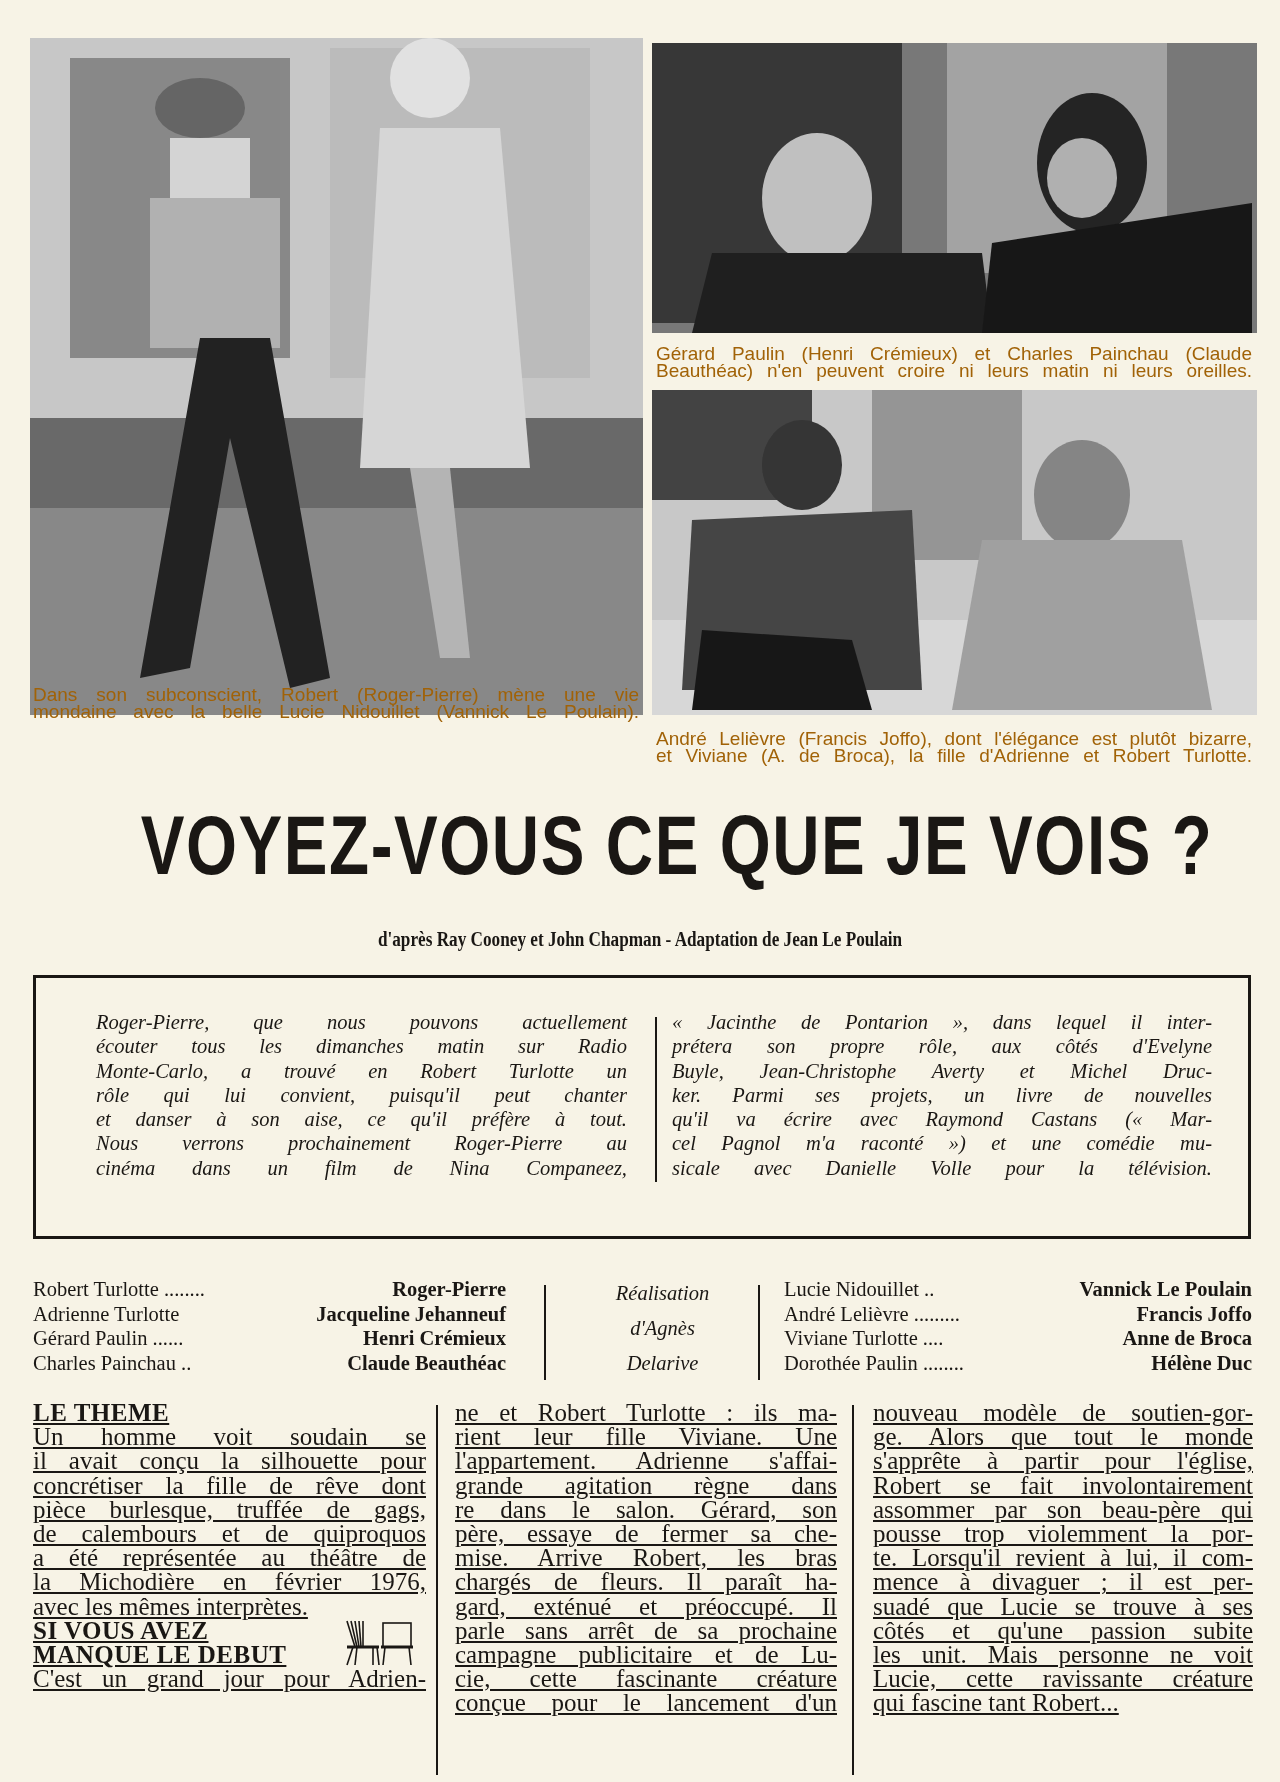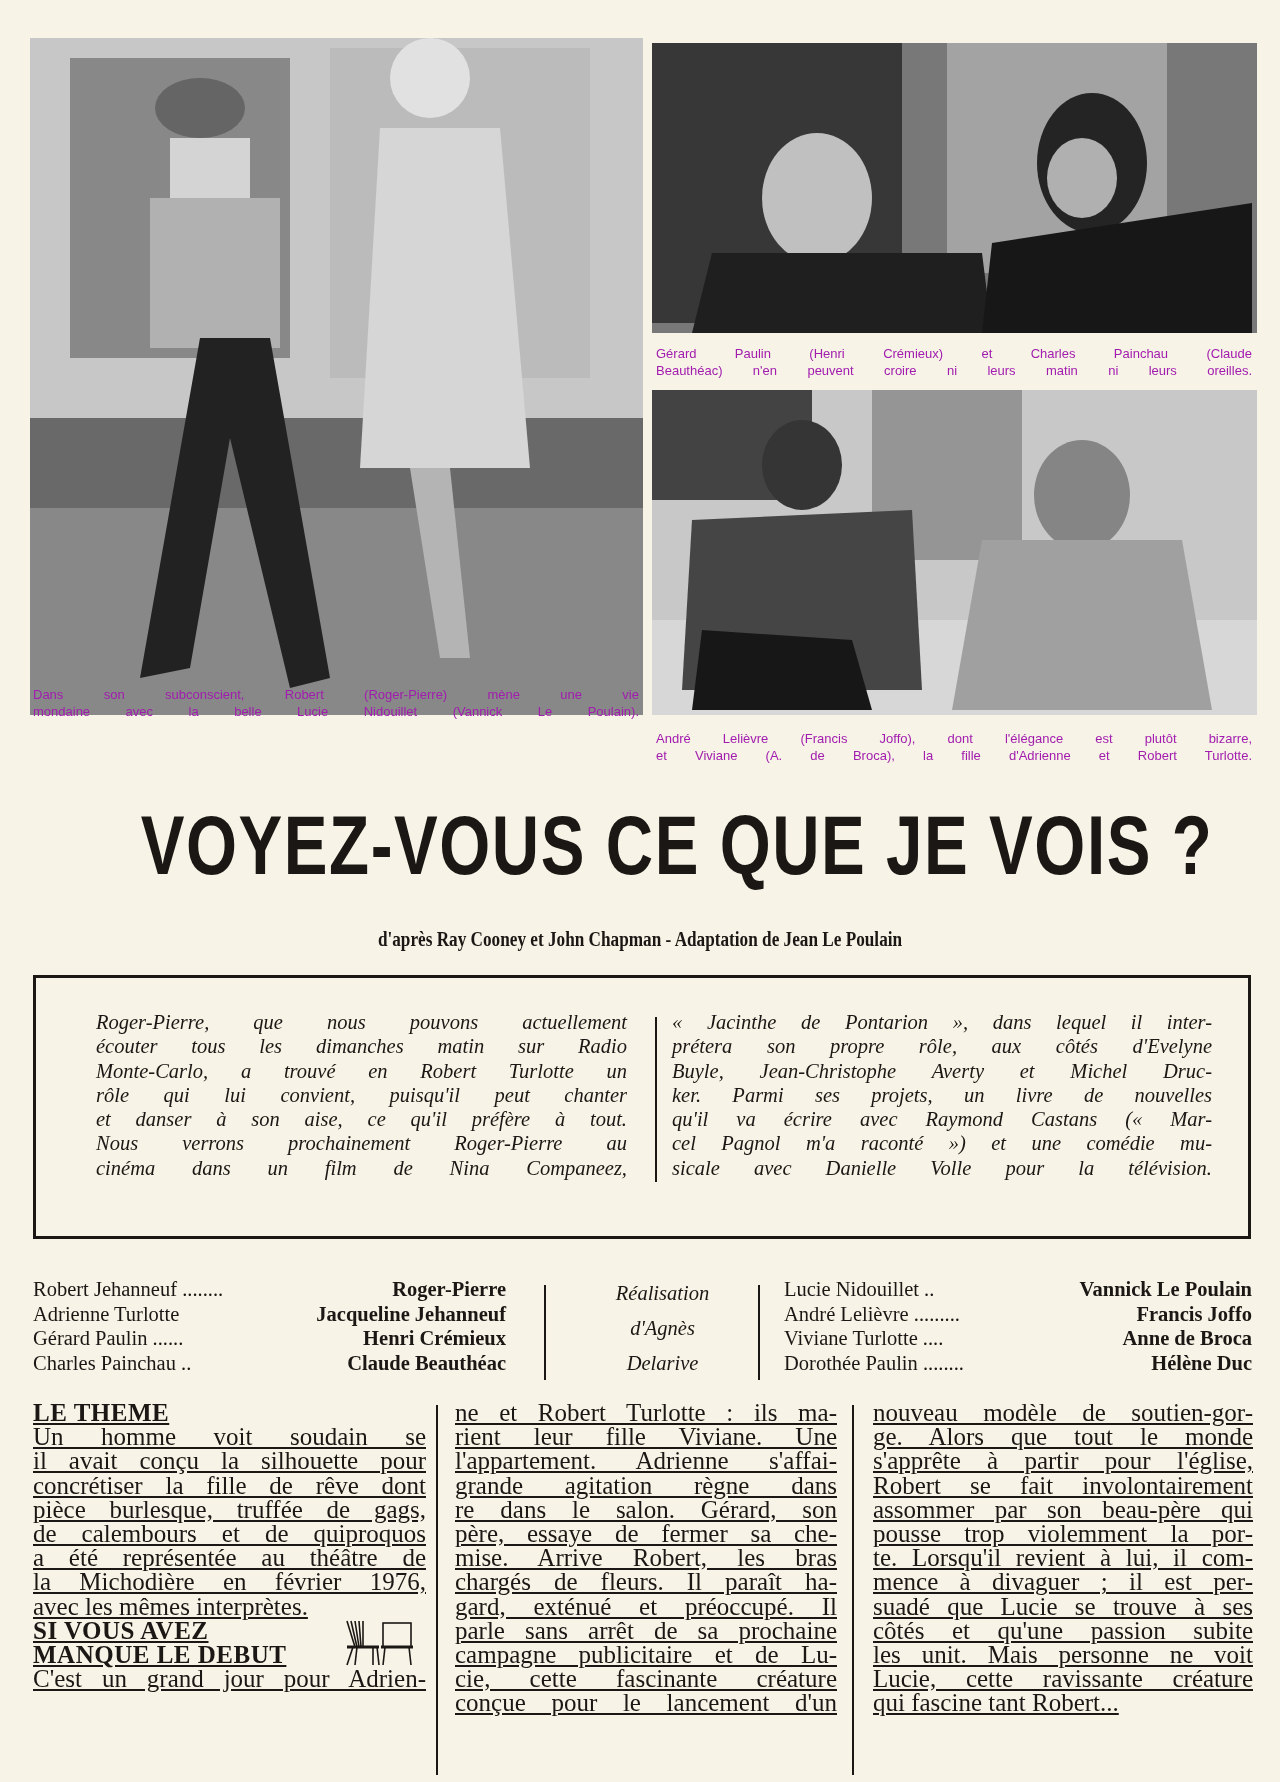--- a/index.html
+++ b/index.html
@@ -14,23 +14,23 @@
   .photo {
     position: absolute; overflow: hidden;
     background: #8a847a;
     filter: grayscale(1) contrast(1.05);
   }
   .photo svg { display: block; width: 100%; height: 100%; }
 
   .caption {
     position: absolute;
     font-family: "Liberation Sans", sans-serif;
-    font-size: 13px; line-height: 17px;
+    font-size: 19px; line-height: 17px;
     text-align: justify; text-align-last: justify;
-    color: #a21caf;
+    color: #a16207;
   }
   .caption div { text-align: justify; text-align-last: justify; }
 
   
   .title {
     position: absolute; left: 0; width: 1280px; top: 800px;
     text-align: center;
     font-family: "Liberation Sans", sans-serif;
     font-weight: bold;
     font-size: 84px; line-height: 90px;
@@ -154,21 +154,21 @@
   <div>prétera son propre rôle, aux côtés d'Evelyne</div>
   <div>Buyle, Jean-Christophe Averty et Michel Druc-</div>
   <div>ker. Parmi ses projets, un livre de nouvelles</div>
   <div>qu'il va écrire avec Raymond Castans (« Mar-</div>
   <div>cel Pagnol m'a raconté ») et une comédie mu-</div>
   <div>sicale avec Danielle Volle pour la télévision.</div>
 </div>
 
 <div class="cast-col" style="left:33px; width:473px;">
   <div class="cast-row">
-      <span>Robert Jehanneuf ........</span>
+      <span>Robert Turlotte ........</span>
       <span class="actor">Roger-Pierre</span>
     </div>
   <div class="cast-row">
       <span>Adrienne Turlotte</span>
       <span class="actor">Jacqueline Jehanneuf</span>
     </div>
   <div class="cast-row">
       <span>Gérard Paulin ......</span>
       <span class="actor">Henri Crémieux</span>
     </div>

